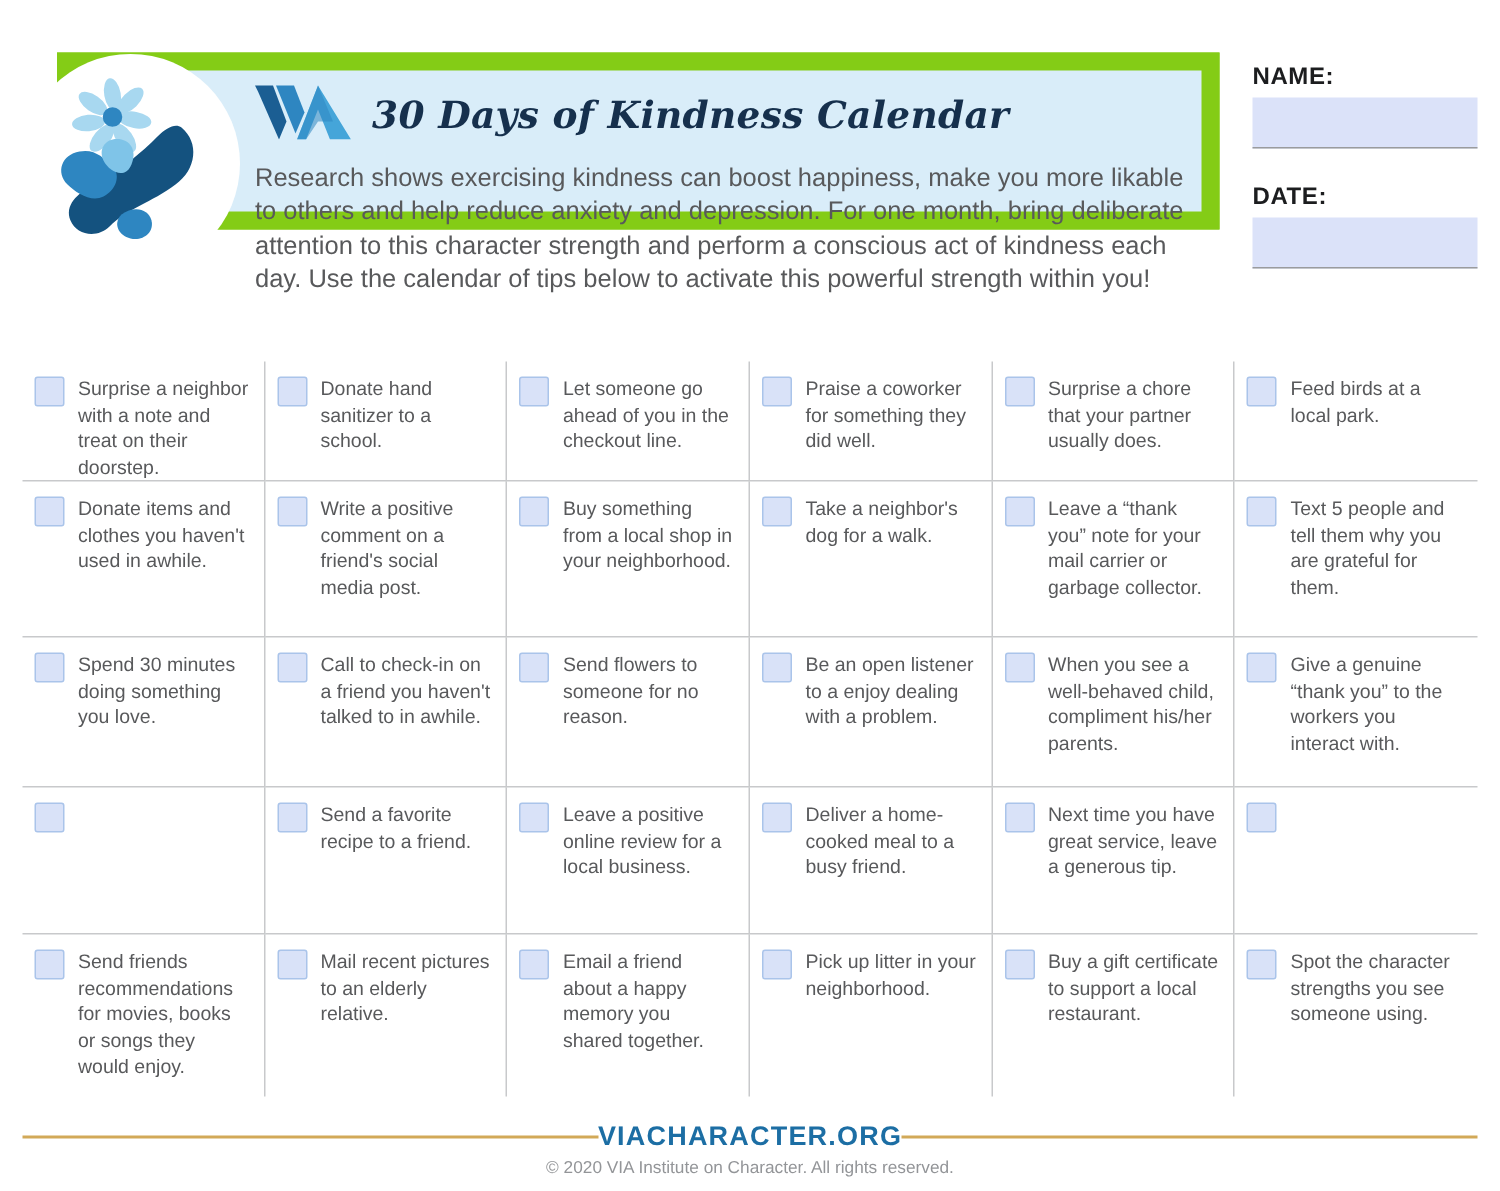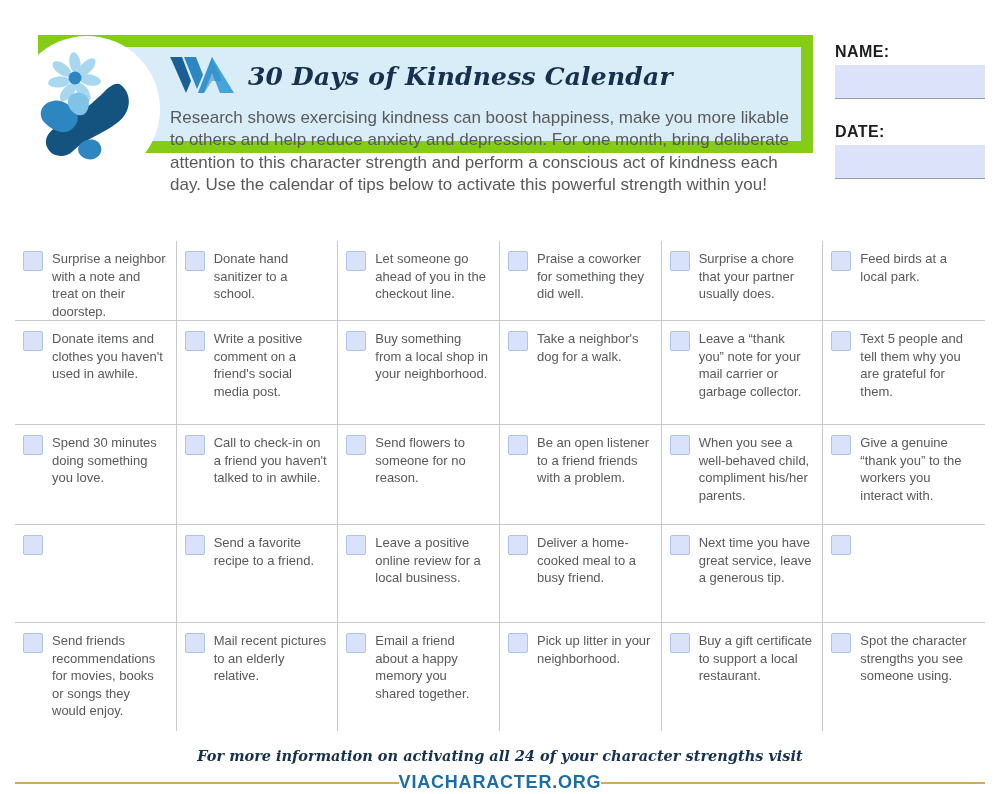--- a/index.html
+++ b/index.html
@@ -268,21 +268,21 @@
     <div class="cell">
       <span class="checkbox"></span>
       <span class="cell-text">Call to check-in on a friend you haven't talked to in awhile.</span>
     </div>
     <div class="cell">
       <span class="checkbox"></span>
       <span class="cell-text">Send flowers to someone for no reason.</span>
     </div>
     <div class="cell">
       <span class="checkbox"></span>
-      <span class="cell-text">Be an open listener to a friend friends with a problem.</span>
+      <span class="cell-text">Be an open listener to a enjoy dealing with a problem.</span>
     </div>
     <div class="cell">
       <span class="checkbox"></span>
       <span class="cell-text">When you see a well-behaved child, compliment his/her parents.</span>
     </div>
     <div class="cell">
       <span class="checkbox"></span>
       <span class="cell-text">Give a genuine “thank you” to the workers you interact with.</span>
     </div>
     <div class="cell">
@@ -327,20 +327,19 @@
       <span class="checkbox"></span>
       <span class="cell-text">Buy a gift certificate to support a local restaurant.</span>
     </div>
     <div class="cell">
       <span class="checkbox"></span>
       <span class="cell-text">Spot the character strengths you see someone using.</span>
     </div>
   </div>
 
 <div class="footer">
-  <div class="footer-info">For more information on activating all 24 of your character strengths visit</div>
   <div class="site-row">
     <div class="gold-rule"></div>
     <a class="site-link">VIACHARACTER.ORG</a>
     <div class="gold-rule"></div>
   </div>
   <div class="copyright">© 2020 VIA Institute on Character. All rights reserved.</div>
 </div>
 
 </body></html>

